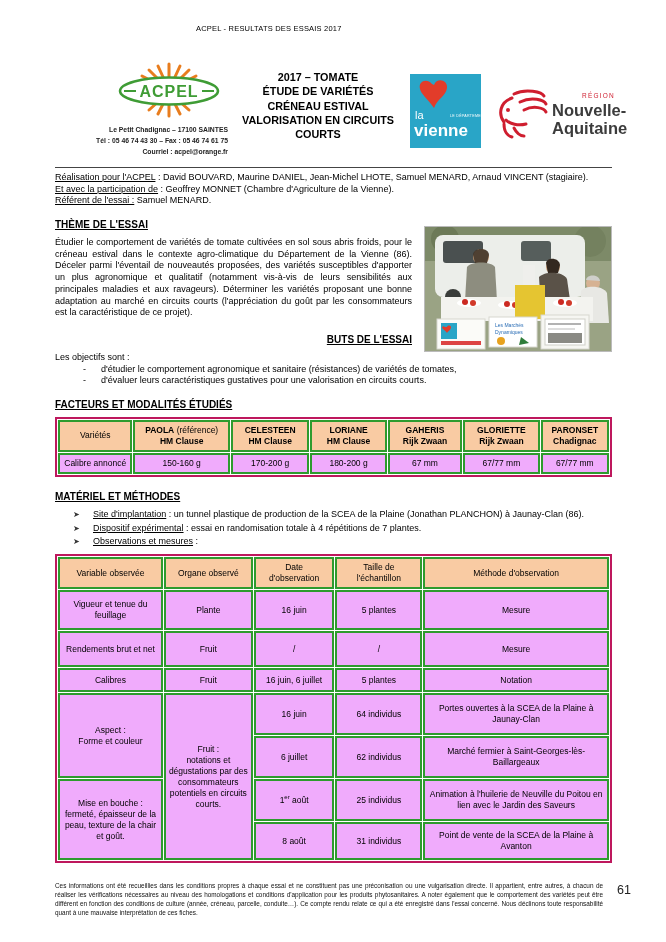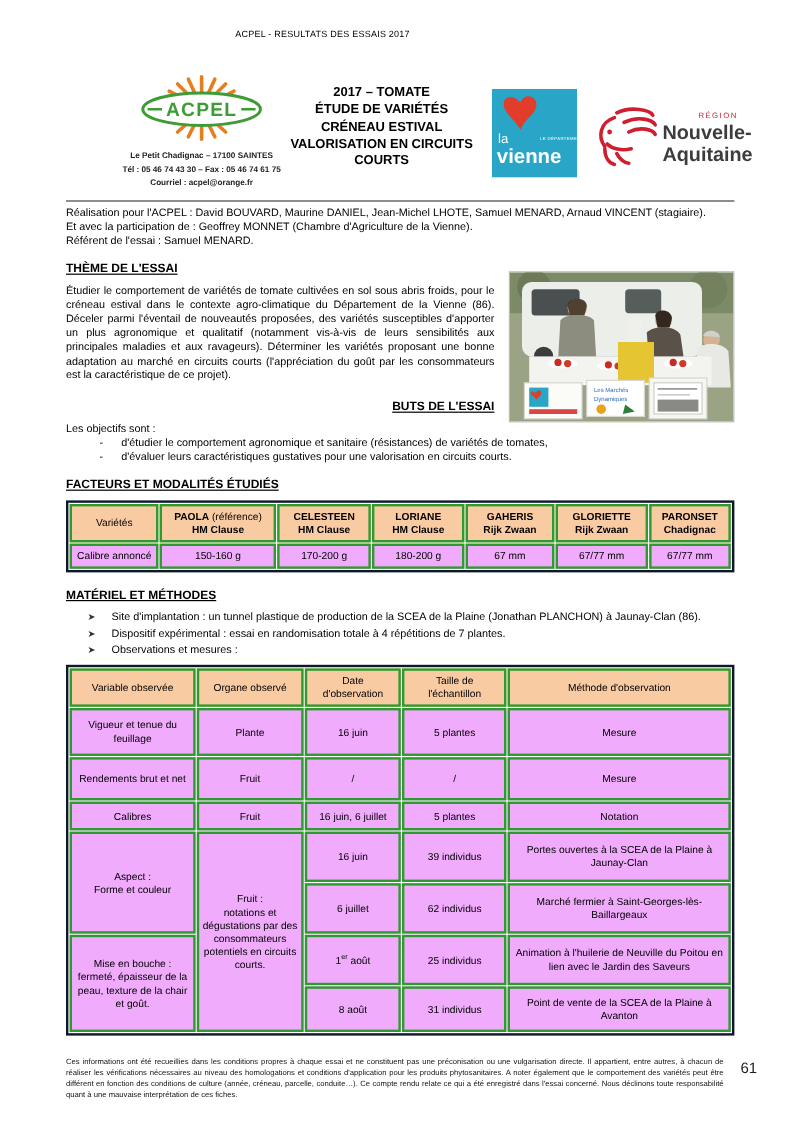--- a/index.html
+++ b/index.html
@@ -5,41 +5,41 @@
   html,body{margin:0;padding:0;background:#888;}
   .page{
     position:relative;width:666px;height:942px;background:#ffffff;
     font-family:"Liberation Sans",sans-serif;color:#000;overflow:hidden;
     margin:0 auto;
   }
   .abs{position:absolute;}
   
   .run-head{top:24px;left:196px;font-size:7.5px;letter-spacing:.2px;}
   
-  .acpel-block{top:62px;left:88px;width:160px;text-align:center;}
+  .acpel-block{top:62px;left:68px;width:160px;text-align:right;}
   .acpel-addr{font-size:6.8px;line-height:1.5;font-weight:bold;color:#222;margin-top:1px;}
   .title-block{top:70px;left:230px;width:176px;text-align:center;font-weight:bold;font-size:10.8px;line-height:1.32;}
   .vienne-logo{top:74px;left:410px;}
   .na-logo{top:84px;left:490px;}
   .head-rule{top:167px;left:55px;width:557px;height:0;border-top:1px solid #444;}
   
   .content{position:absolute;top:172px;left:55px;width:557px;font-size:9px;line-height:1.3;}
   .jtext{text-align:justify;}
-  .ul{}
+  .ul{text-decoration:underline;}
   .sec-head{font-weight:bold;text-decoration:underline;font-size:10px;margin:11px 0 6px 0;}
   .photo-wrap{float:right;width:186px;height:124px;margin:8px 0 4px 12px;border:1px solid #bbb;}
   .obj-intro{margin-top:2px;}
   .obj-item{display:flex;margin-left:28px;}
   .obj-item .dash{width:18px;flex:none;}
   .mbullet{display:flex;margin-left:18px;margin-bottom:2px;}
   .mbullet .marker{width:20px;flex:none;color:#333;font-size:8px;padding-top:1px;}
   .mbullet .mtext{flex:1;text-align:justify;}
   
   table{border-collapse:separate;border-spacing:1px;background:#fff;table-layout:fixed;}
-  .gtable{width:557px;border:2px solid #0f172a;margin-top:6px;}
+  .gtable{width:557px;border:2px solid #be185d;margin-top:6px;}
   .gtable td,.gtable th{border:2px solid #2e9b2e;text-align:center;vertical-align:middle;font-size:8.5px;padding:3px 2px;background:#f0abfc;font-weight:normal;}
   .gtable .hd{background:#f9cba3;}
   .b{font-weight:bold;}
   .pre{white-space:pre-line;}
   
   .disclaimer{top:881px;left:55px;width:548px;font-size:6.4px;line-height:1.42;text-align:justify;color:#111;}
   .pagenum{top:883px;left:617px;font-size:12.5px;color:#222;}
   sup{font-size:6px;}
 </style>
 </head>
@@ -280,21 +280,21 @@
         <td>16 juin, 6 juillet</td>
         <td>5 plantes</td>
         <td>Notation</td>
       </tr>
       <tr style="height:42px">
         <td rowspan="2" class="pre">Aspect :
 Forme et couleur</td>
         <td rowspan="4" class="pre">Fruit :
 notations et dégustations par des consommateurs potentiels en circuits courts.</td>
         <td>16 juin</td>
-        <td>39 individus</td>
+        <td>64 individus</td>
         <td>Portes ouvertes à la SCEA de la Plaine à Jaunay-Clan</td>
       </tr>
       <tr style="height:42px">
         <td>6 juillet</td>
         <td>62 individus</td>
         <td>Marché fermier à Saint-Georges-lès-Baillargeaux</td>
       </tr>
       <tr style="height:42px">
         <td rowspan="2">Mise en bouche : fermeté, épaisseur de la peau, texture de la chair et goût.</td>
         <td><span>1</span><sup>er</sup><span> août</span></td>

